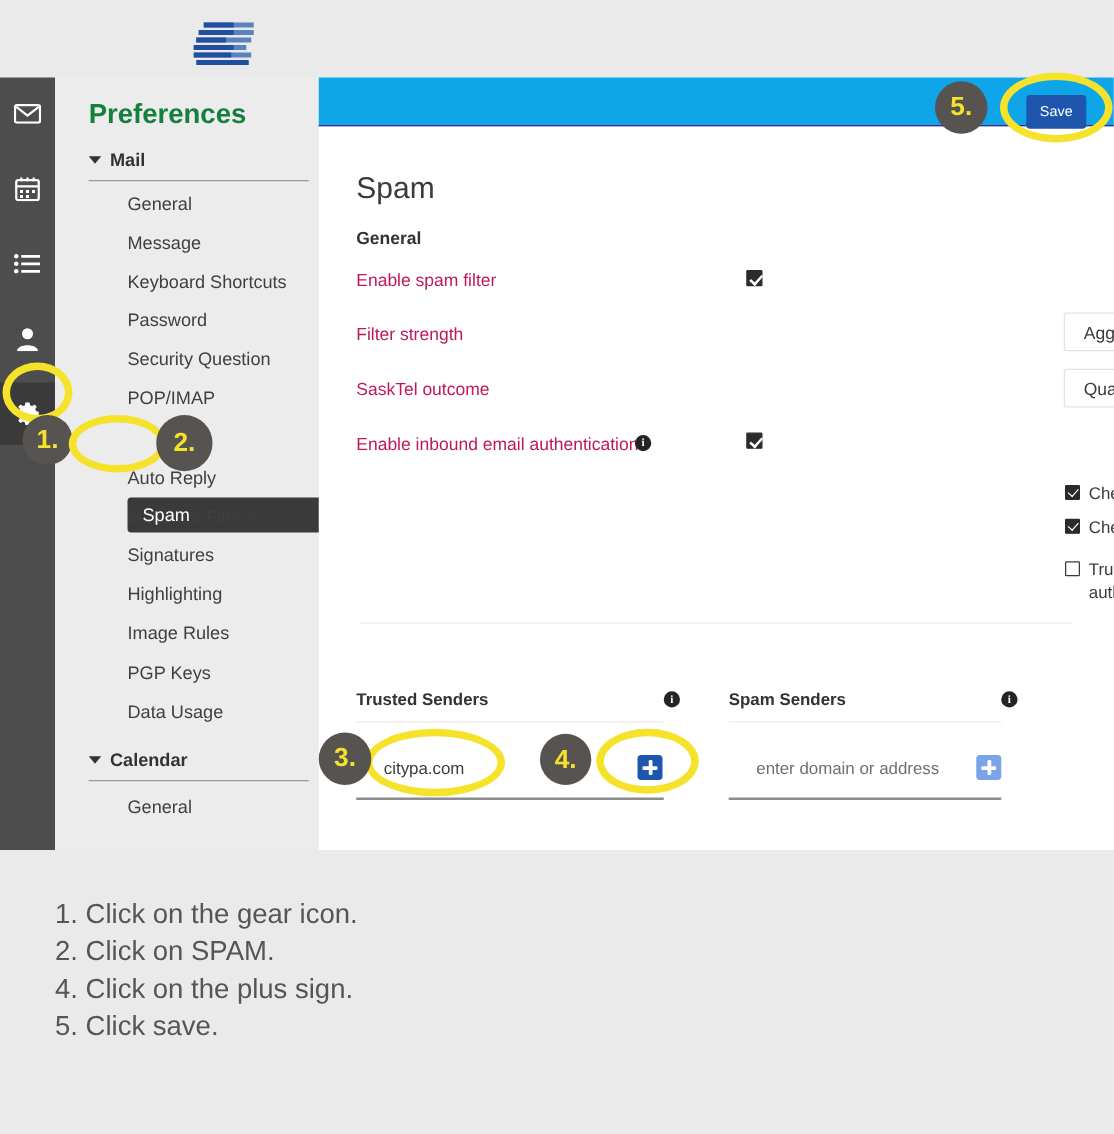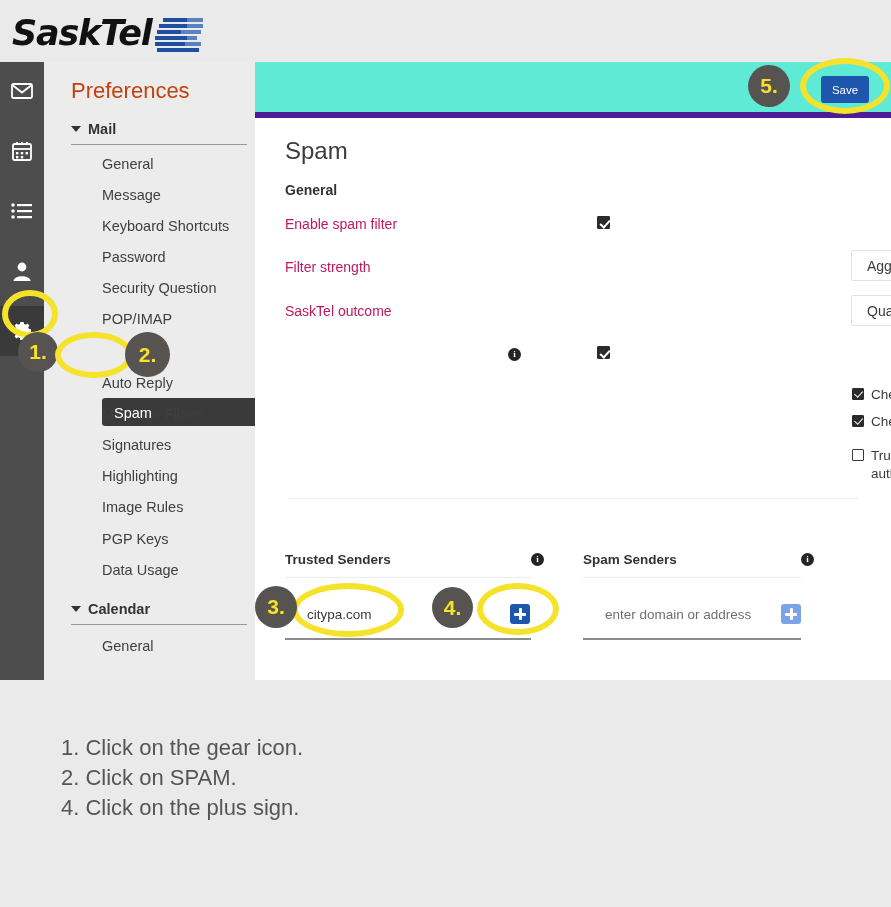--- a/index.html
+++ b/index.html
@@ -42,21 +42,21 @@
   .rail-icon.active { background: #3a3a3a; }
   .rail-icon svg { display: block; }
 
   
   #prefs {
     position: absolute; left: 44px; top: 0; width: 211px; height: 618px;
     background: #ececec;
   }
   #prefs-title {
     position: absolute; left: 27px; top: 16px;
-    font-size: 22px; color: #c2410c; font-weight: normal;
+    font-size: 22px; color: #15803d; font-weight: bold;
   }
   .group-head {
     position: absolute; left: 27px; width: 176px;
     font-size: 14.5px; color: #333; font-weight: bold;
   }
   .group-head .caret {
     display: inline-block; width: 0; height: 0;
     border-left: 5px solid transparent; border-right: 5px solid transparent;
     border-top: 6px solid #333; vertical-align: middle;
     margin-right: 7px; margin-bottom: 2px;
@@ -76,22 +76,22 @@
     position: absolute; left: 70px; top: 343px;
     font-size: 14.5px; color: #fff; white-space: nowrap; z-index: 3;
   }
 
   
   #main {
     position: absolute; left: 255px; top: 0; width: 636px; height: 618px;
     background: #fff;
   }
   #main-toolbar {
-    position: absolute; left: 0; top: 0; width: 636px; height: 56px;
-    border-bottom: 6px solid #4c1d95; background: #5eead4;
+    position: absolute; left: 0; top: 0; width: 636px; height: 39px;
+    border-bottom: 1px solid #4c1d95; background: #0ea5e9;
   }
   #save-button {
     position: absolute; right: 22px; top: 14px;
     width: 48px; height: 27px; border-radius: 3px;
     background: #1f56ad; color: #fff; border: none;
     font-family: "Liberation Sans", sans-serif;
     font-size: 11.5px; cursor: pointer;
     display: flex; align-items: center; justify-content: center;
   }
 
@@ -203,31 +203,30 @@
     color: #f5e22b; display: flex; align-items: center; justify-content: center;
     font-size: 21px; font-weight: bold;
     font-family: "Liberation Sans", sans-serif;
   }
 
   
   #instructions {
     position: absolute; left: 0; top: 680px; width: 891px; height: 227px;
     background: #eaeaea;
   }
-  #instructions ol { list-style: none; margin: 17px; padding: 36px 0 0 44px; }
+  #instructions ol { list-style: none; margin: 0; padding: 36px 0 0 44px; }
   #instructions li {
     font-size: 22px; color: #555; line-height: 30px; white-space: nowrap;
   }
   #instructions li b { color: #333; font-weight: bold; }
 </style>
 </head>
 <body>
 
 <div id="logo-bar">
-  <div id="logo-text">SaskTel</div>
   <div id="logo-mark">
     <i style="left:8px;  top:0px;  width:40px; background:#5b82bf;"></i>
     <i style="left:8px;  top:0px;  width:24px; background:#1f4f9e;"></i>
     <i style="left:4px;  top:6px;  width:44px; background:#5b82bf;"></i>
     <i style="left:4px;  top:6px;  width:28px; background:#1f4f9e;"></i>
     <i style="left:2px;  top:12px; width:44px; background:#5b82bf;"></i>
     <i style="left:2px;  top:12px; width:24px; background:#1f4f9e;"></i>
     <i style="left:0px;  top:18px; width:42px; background:#5b82bf;"></i>
     <i style="left:0px;  top:18px; width:32px; background:#1f4f9e;"></i>
     <i style="left:0px;  top:24px; width:46px; background:#5b82bf;"></i>
@@ -330,20 +329,21 @@
       <span class="val">Aggressive</span>
 
     </div>
 
     <div class="field-label" style="top:241px;">SaskTel outcome</div>
     <div class="sel" style="top:233px;">
       <span class="val">Quarantine</span>
 
     </div>
 
+    <div class="field-label" style="top:285px;">Enable inbound email authentication</div>
     <div class="info-icon" style="left:253px; top:286px;">i</div>
     <div class="cb checked" style="left:342px; top:284px;"></div>
 
     <div class="subcheck on" style="top:324px; width:280px;">
       <span class="cbx"></span>
       <span class="txt">Check SPF (Sender Policy Framework)</span>
     </div>
     <div class="subcheck on" style="top:351px; width:290px;">
       <span class="cbx"></span>
       <span class="txt">Check DKIM (DomainKeys Identified Mail)</span>
@@ -394,14 +394,15 @@
 <div class="badge" style="left:432px;top:587px; width:41px;  height:41px;">4.</div>
 
 <div class="ring" style="left:800px; top:58px;  width:90px;  height:56px;"></div>
 <div class="badge" style="left:748px;top:65px;  width:42px;  height:42px;">5.</div>
 
 <div id="instructions">
   <ol>
     <li><span>1. Click on the gear icon.</span></li>
     <li><span>2. Click on SPAM.</span></li>
     <li><span>4. Click on the plus sign.</span></li>
+    <li><span>5. Click save.</span></li>
   </ol>
 </div>
 
 </body></html>

